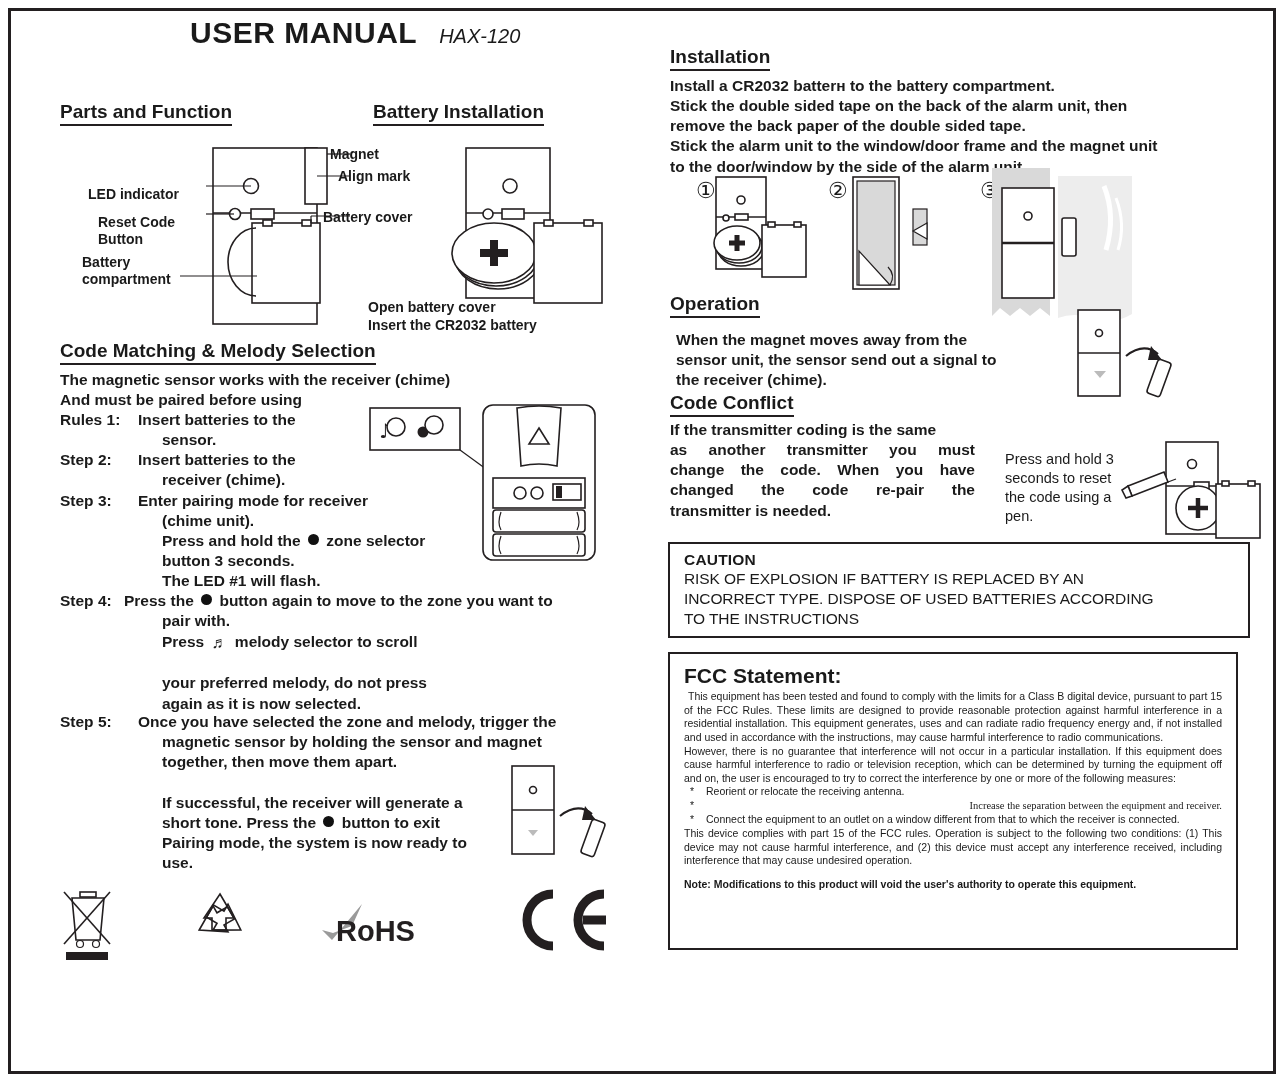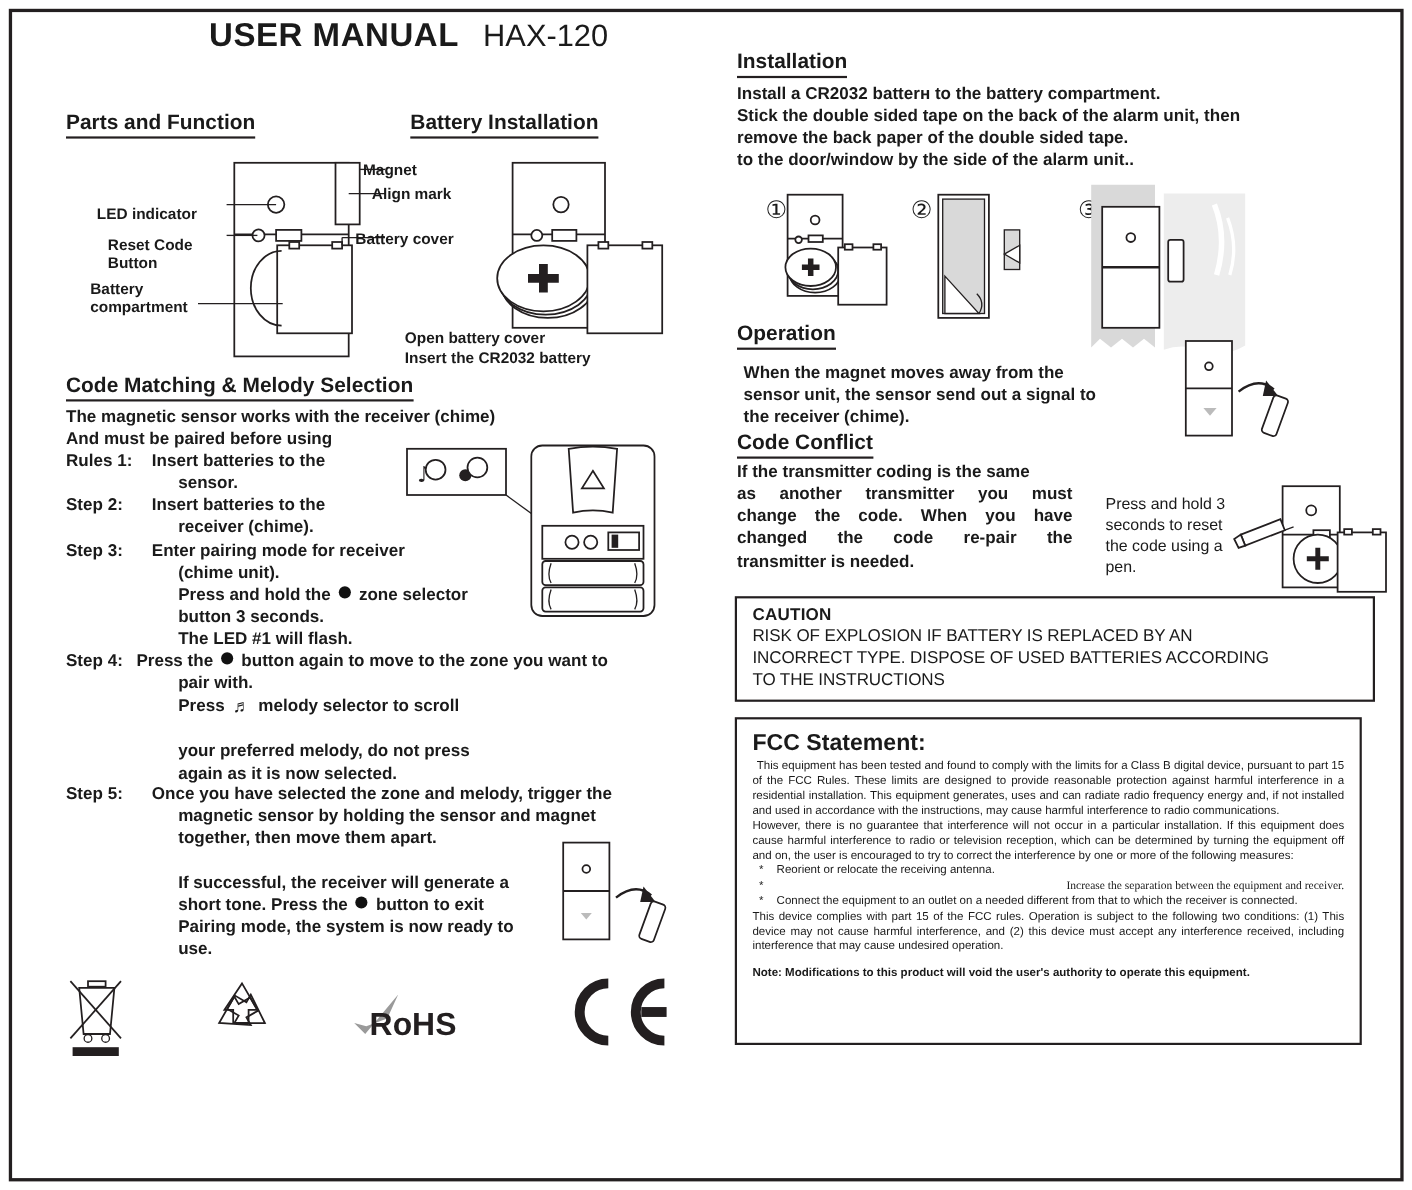--- a/index.html
+++ b/index.html
@@ -50,22 +50,23 @@
     display: flex;
     align-items: baseline;
     gap: 22px;
   }
   .main-title {
     font-size: 30px;
     font-weight: bold;
     letter-spacing: 0.5px;
   }
   .model-no {
-    font-size: 28px;
+    font-size: 20px;
     font-weight: normal;
+    font-style: italic;
   }
   .sec-head {
     font-weight: bold;
     font-size: 19px;
     border-bottom: 2.5px solid #231f20;
     display: inline-block;
     padding-bottom: 1px;
     line-height: 1.15;
   }
   .body-txt {
@@ -354,20 +355,21 @@
 
   <div class="col-right">
 
     <div class="abs" style="left:10px; top:28px;">
       <span class="sec-head">Installation</span>
     </div>
     <div class="abs body-txt" style="left:10px; top:58px; width:580px;">
       <div>Install a CR2032 batterн to the battery compartment.</div>
       <div>Stick the double sided tape on the back of the alarm unit, then</div>
       <div>remove the back paper of the double sided tape.</div>
+      <div>Stick the alarm unit to the window/door frame and the magnet unit</div>
       <div>to the door/window by the side of the alarm unit..</div>
     </div>
 
     <div class="abs" style="left:36px; top:160px; font-size:22px;">①</div>
     <div class="abs" style="left:168px; top:160px; font-size:22px;">②</div>
     <div class="abs" style="left:320px; top:160px; font-size:22px;">③</div>
 
     <div class="abs" style="left:50px; top:155px; width:120px; height:140px;">
       <svg width="120" height="140" viewBox="0 0 120 140">
         <rect x="6" y="4" width="50" height="92" class="wht"></rect>
@@ -486,20 +488,20 @@
         <li>
           <span class="star">*</span>
           <span class="txt" style="text-align:left;">Reorient or relocate the receiving antenna.</span>
         </li>
         <li>
           <span class="star">*</span>
           <span class="txt" style="text-align:right;font-family:Liberation Serif, serif;">Increase the separation between the equipment and receiver.</span>
         </li>
         <li>
           <span class="star">*</span>
-          <span class="txt">Connect the equipment to an outlet on a needed different from that to which the receiver is connected.</span>
+          <span class="txt">Connect the equipment to an outlet on a window different from that to which the receiver is connected.</span>
         </li>
       </ul>
       <p class="fcc-p">This device complies with part 15 of the FCC rules. Operation is subject to the following two conditions: (1) This device may not cause harmful interference, and (2) this device must accept any interference received, including interference that may cause undesired operation.</p>
       <p class="fcc-note">Note: Modifications to this product will void the user's authority to operate this equipment.</p>
     </div>
   </div>
 </div>
 
 </body></html>

